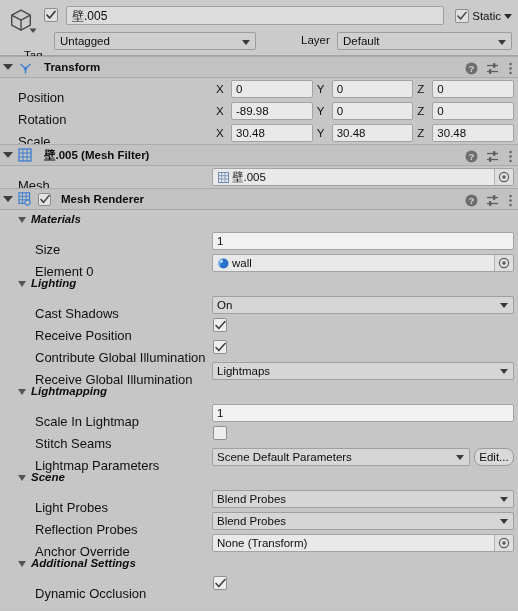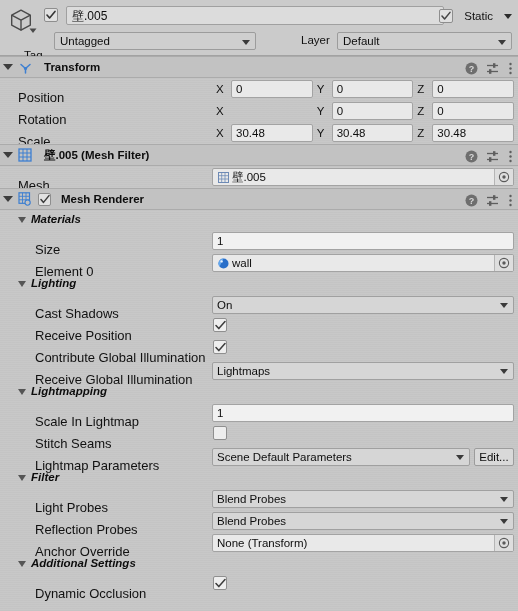--- a/index.html
+++ b/index.html
@@ -41,21 +41,21 @@
   .name-field{
     position:absolute;left:22px;top:0px;width:378px;height:19px;
     background:#dcdcdc;border:1px solid #a0a0a0;border-radius:2px;
     box-sizing:border-box;
     padding:1px 0 0 5px;
     font-size:12px;
     line-height:16px;
     color:#0c0c0c;
     white-space:nowrap;overflow:hidden;
   }
-  .static-wrap{position:absolute;right:2px;top:1px;height:18px;display:flex;align-items:center;gap:11px;margin-left:48px;}
+  .static-wrap{position:absolute;right:2px;top:1px;height:18px;display:flex;align-items:center;gap:3px;margin-left:48px;}
   .static-check{
     position:relative;width:14px;height:14px;
     background:#e0e0e0;border:1px solid #8e8e8e;border-radius:2px;box-sizing:border-box;
   }
   .static-check svg{position:absolute;left:1px;top:1px;}
   .static-label{font-size:11.5px;color:#111;}
   .tri-sm{
     width:0;height:0;border-left:4px solid transparent;border-right:4px solid transparent;
     border-top:5px solid #2b2b2b;
   }
@@ -186,21 +186,21 @@
     position:absolute;left:18px;top:7px;
     width:0;height:0;border-left:4.5px solid transparent;border-right:4.5px solid transparent;
     border-top:6px solid #555;
   }
   .grp .gtxt{
     position:absolute;left:31px;top:3px;font-weight:bold;font-size:11.5px;color:#0d0d0d;font-style:italic;
   }
 
   .btn-edit{
     position:absolute;right:4px;top:2px;height:18px;width:40px;
-    background:#d9d9d9;border:1px solid #9c9c9c;border-radius:2px;box-sizing:border-box;
+    background:#d9d9d9;border:1px solid #9c9c9c;border-radius:8px;box-sizing:border-box;
     font-size:11.5px;line-height:16px;text-align:center;color:#0d0d0d;
   }
   .dropfield.with-edit{right:48px;}
 </style>
 </head>
 <body>
 
 <div class="inspector">
 
   <div class="obj-header">
@@ -299,20 +299,21 @@
             <span class="ax">Z</span>
             <span class="fld">0</span>
           </span>
       </div>
     </div>
     <div class="row">
       <span class="lbl">Rotation</span>
       <div class="v3">
         <span class="axis">
             <span class="ax">X</span>
+            <span class="fld">-89.98</span>
           </span>
         <span class="axis">
             <span class="ax">Y</span>
             <span class="fld">0</span>
           </span>
         <span class="axis">
             <span class="ax">Z</span>
             <span class="fld">0</span>
           </span>
       </div>
@@ -523,21 +524,21 @@
       <span class="lbl indent2">Lightmap Parameters</span>
       <div class="dropfield with-edit">
         <span>Scene Default Parameters</span>
         <span class="arrow"></span>
       </div>
       <div class="btn-edit">Edit...</div>
     </div>
 
     <div class="grp">
       <i class="tri"></i>
-      <span class="gtxt">Filter</span>
+      <span class="gtxt">Scene</span>
     </div>
     <div class="row">
       <span class="lbl indent2">Light Probes</span>
       <div class="dropfield">
         <span>Blend Probes</span>
         <span class="arrow"></span>
       </div>
     </div>
     <div class="row">
       <span class="lbl indent2">Reflection Probes</span>

